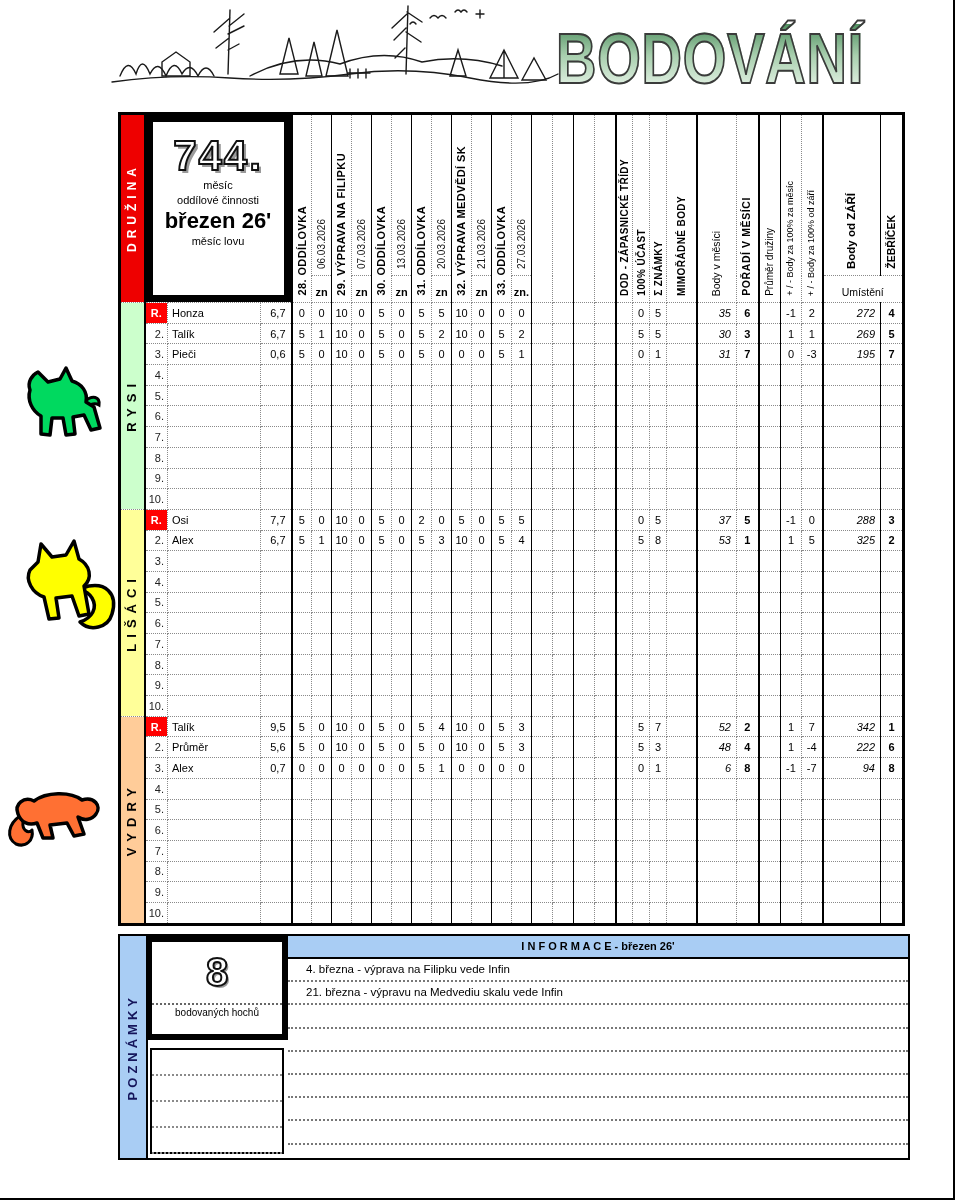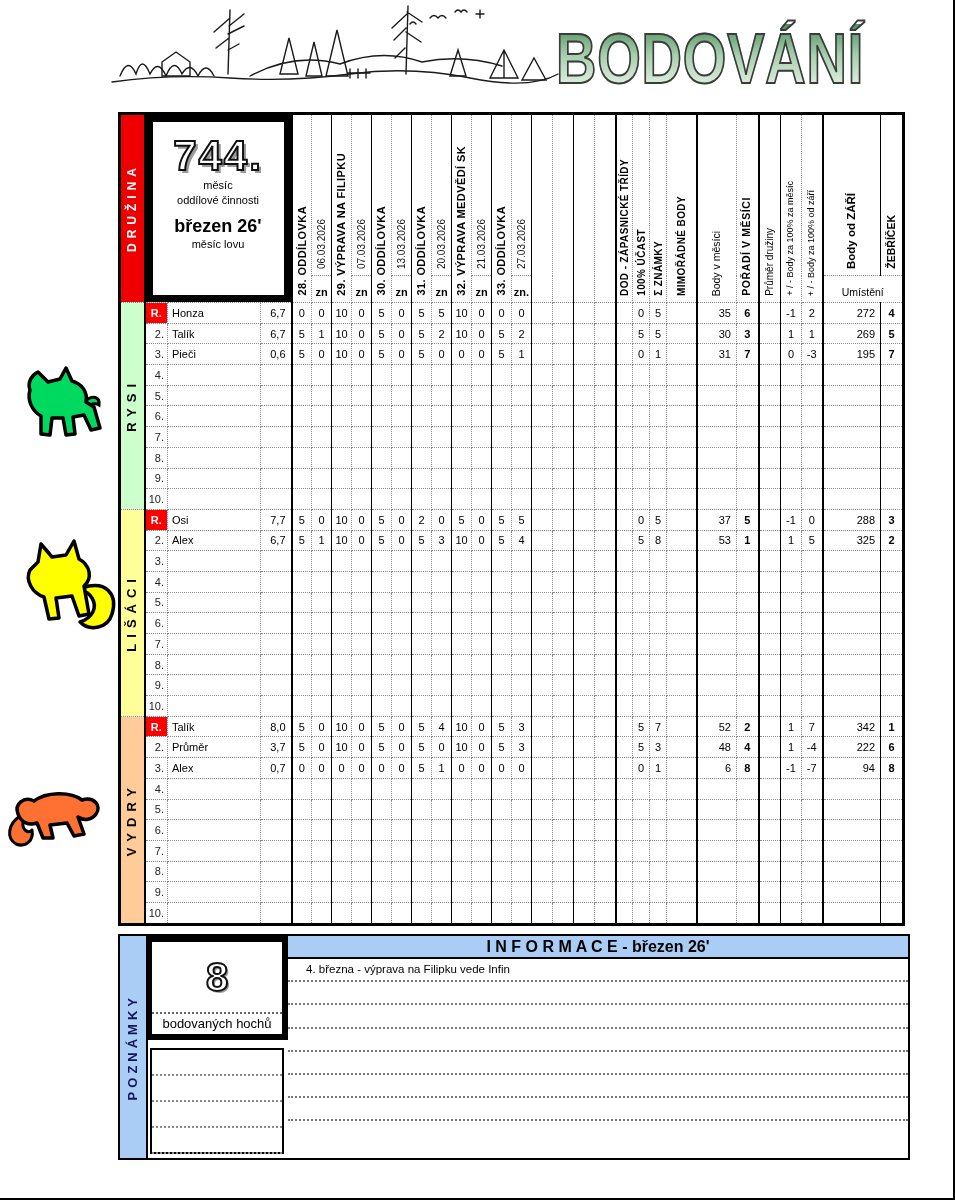--- a/index.html
+++ b/index.html
@@ -33,61 +33,61 @@
   .bartxt{color:#fff;font-size:12px;font-weight:bold;letter-spacing:5px;}
   .bar,.gbar{vertical-align:middle !important;padding-bottom:0 !important;border-right:2px solid #000 !important;}
   .gname{font-size:13px;font-weight:bold;letter-spacing:6px;color:#000;}
 
   .pbox{padding:0 !important;vertical-align:top !important;}
   .pbox-in{width:100%;height:100%;box-sizing:border-box;border:7px solid #000;background:#fff;
            display:flex;flex-direction:column;align-items:center;padding-top:12px;}
   .pnum{font-size:42px;font-weight:bold;letter-spacing:2px;color:#fff;line-height:1.05;
         -webkit-text-stroke:2px #111;text-shadow:3px 3px 0 #9a9a9a;}
   .psm{font-size:11px;font-weight:normal;line-height:15px;}
-  .pmon{font-size:18px;font-weight:bold;margin-top:8px;}
+  .pmon{font-size:22px;font-weight:bold;margin-top:0;}
   .plov{}
 
   .evname{font-size:11px;font-weight:bold;letter-spacing:.4px;}
   .evdate{font-size:10px;font-weight:normal;color:#111;}
   .sumtxt{font-size:10px;font-weight:bold;letter-spacing:.4px;}
   .bmtxt{font-size:10.5px;font-weight:normal;}
   .portxt{font-size:10.5px;font-weight:bold;letter-spacing:.6px;}
   .prtxt{font-size:10px;font-weight:normal;}
   .pmtxt{font-size:9px;font-weight:normal;}
   .cetxt{font-size:11.5px;font-weight:bold;}
   .zbtxt{font-size:10.5px;font-weight:bold;}
   th.ce,th.zb{vertical-align:middle;padding-bottom:0;}
   .umist{font-weight:normal !important;font-size:10.5px !important;}
 
   #tbl tbody td{height:19.7px;}
   .c-num{text-align:right !important;padding-right:3px !important;color:#222;}
   .rcell{background:#f00;color:#fff !important;font-weight:bold;text-align:center !important;
          padding-right:0 !important;font-size:10px;}
   .c-name{text-align:left !important;padding-left:4px !important;font-size:12px;}
   .c-avg{text-align:right !important;padding-right:5px !important;font-size:12px;}
-  .bmv,.cev{text-align:right !important;padding-right:5px !important;}
+  .bmv,.cev{text-align:right !important;padding-right:5px !important;font-style:italic;}
   .pov,.zbv{font-weight:bold;}
 
   
   #bottom{position:absolute;left:118px;top:934px;width:792px;height:226px;border:2px solid #000;
           background:#fff;box-sizing:border-box;}
   .pbar{position:absolute;left:0;top:0;bottom:0;width:26px;background:#a9cdf4;
         border-right:2px solid #000;display:flex;align-items:center;justify-content:center;}
   .pbartxt{color:#14145a;font-size:13px;font-weight:bold;letter-spacing:4px;}
   .box8{position:absolute;left:26px;top:0;width:142px;height:104px;border:6px solid #000;
         box-sizing:border-box;background:#fff;display:flex;flex-direction:column;}
   .num8{flex:1;display:flex;align-items:center;justify-content:center;font-size:40px;font-weight:bold;
         color:#fff;-webkit-text-stroke:2px #111;text-shadow:2px 2px 0 #9a9a9a;}
-  .cap8{border-top:2px dotted #666;font-size:13px;text-align:center;padding:2px 0 3px;}
+  .cap8{border-top:2px dotted #666;font-size:10px;text-align:center;padding:2px 0 16px;}
   .boxempty{position:absolute;left:30px;top:112px;width:134px;height:106px;border:2px solid #000;
             box-sizing:border-box;}
   .dotline{height:24px;border-bottom:2px dotted #8a8a8a;}
   .info{position:absolute;left:168px;top:0;right:0;bottom:0;}
   .info-title{height:21px;line-height:21px;background:#a9cdf4;border-bottom:2px solid #000;
-              text-align:center;font-weight:bold;font-size:16px;}
+              text-align:center;font-weight:bold;font-size:11px;}
   .iline{height:21.2px;line-height:21px;border-bottom:2px dotted #777;font-size:11.5px;
          padding-left:18px;}
 
   .animal{position:absolute;}
 </style>
 </head>
 <body>
 
 <div id="page">
 
@@ -852,21 +852,21 @@
           <td class="prv bL2"></td>
           <td class="pmv bL1"></td>
           <td class="pmv"></td>
           <td class="cev bL2"></td>
           <td class="zbv bL1"></td>
         </tr>
         <tr class="gfirst">
           <td rowspan="10" class="gbar" style="background: rgb(255, 204, 153);"><div class="rot gname">VYDRY</div></td>
           <td class="c-num rcell">R.</td>
           <td class="c-name">Talík</td>
-          <td class="c-avg">8,0</td>
+          <td class="c-avg">9,5</td>
           <td class="ev bL2">5</td>
           <td class="ev">0</td>
           <td class="ev bL1">10</td>
           <td class="ev">0</td>
           <td class="ev bL1">5</td>
           <td class="ev">0</td>
           <td class="ev bL1">5</td>
           <td class="ev">4</td>
           <td class="ev bL1">10</td>
           <td class="ev">0</td>
@@ -884,21 +884,21 @@
           <td class="pov">2</td>
           <td class="prv bL2"></td>
           <td class="pmv bL1">1</td>
           <td class="pmv">7</td>
           <td class="cev bL2">342</td>
           <td class="zbv bL1">1</td>
         </tr>
         <tr>
           <td class="c-num">2.</td>
           <td class="c-name">Průměr</td>
-          <td class="c-avg">3,7</td>
+          <td class="c-avg">5,6</td>
           <td class="ev bL2">5</td>
           <td class="ev">0</td>
           <td class="ev bL1">10</td>
           <td class="ev">0</td>
           <td class="ev bL1">5</td>
           <td class="ev">0</td>
           <td class="ev bL1">5</td>
           <td class="ev">0</td>
           <td class="ev bL1">10</td>
           <td class="ev">0</td>
@@ -1190,20 +1190,21 @@
     <div class="boxempty" id="left-box">
         <div class="dotline"></div>
         <div class="dotline"></div>
         <div class="dotline"></div>
         <div class="dotline"></div>
       </div>
     <div class="info">
       <div class="info-title">I N F O R M A C E  -  březen 26'</div>
       <div id="info-lines">
           <div class="iline">4. března - výprava na Filipku vede Infin</div>
+          <div class="iline">21. března - výpravu na Medvediu skalu vede Infin</div>
           <div class="iline"></div>
           <div class="iline"></div>
           <div class="iline"></div>
           <div class="iline"></div>
           <div class="iline"></div>
           <div class="iline"></div>
         </div>
     </div>
   </div>
 

